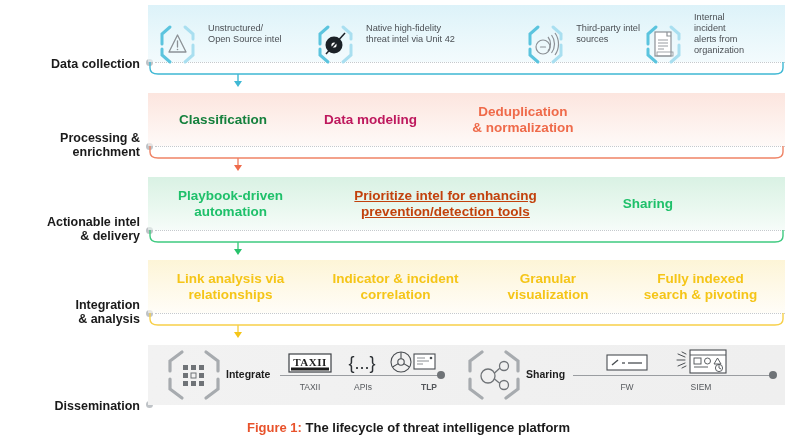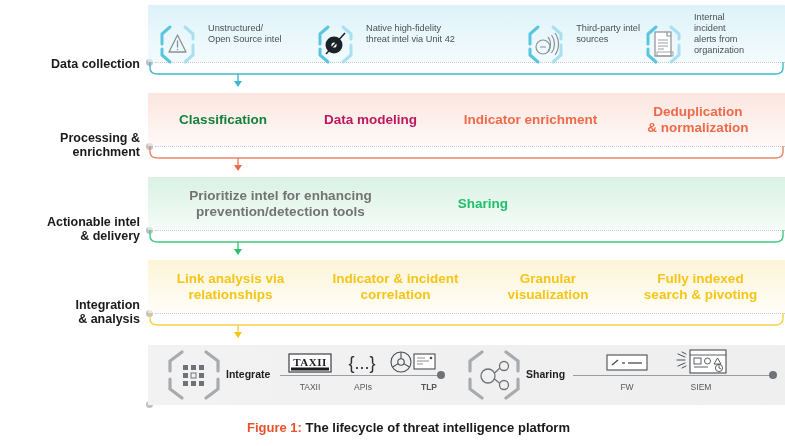--- a/index.html
+++ b/index.html
@@ -268,21 +268,20 @@
 enrichment</span>
   </div>
   <div class="dot" style="left:146px;top:143px;"></div>
   <div class="dotted" style="left:155px;top:146px;width:630px;"></div>
 
   <div class="band" style="top:93px;height:53px;">
     <div class="bandbg" style="background:linear-gradient(to bottom, rgba(252,228,221,0.95) 0%, rgba(253,238,233,0.8) 60%, rgba(254,246,243,0.6) 100%);"></div>
     <div class="items">
       <div class="item" style="width:150px;color:#15803d;">Classification</div>
       <div class="item" style="width:145px;color:#be185d;">Data modeling</div>
-      <div class="item" style="width:175px;color:#ef6a4a;">Indicator enrichment</div>
       <div class="item" style="width:160px;color:#ef6a4a;">Deduplication
 &amp; normalization</div>
     </div>
   </div>
 
   <div class="bracket" style="top:146px;">
     <svg width="637" height="26" viewBox="0 0 637 26">
       <path d="M2 0 L2 6 Q2 12 10 12 L627 12 Q635 12 635 6 L635 0" fill="none" stroke="#ef8466" stroke-width="1.4"></path>
       <path d="M90 12 L90 21" fill="none" stroke="#ef8466" stroke-width="1.4"></path>
       <path d="M86 19 L90 25 L94 19 Z" fill="#ef6a4a"></path>
@@ -292,21 +291,23 @@
   <div class="labelwrap" style="top:215px;">
     <span class="rowlabel" style="position:static;display:inline-block;margin-left:32px;">Actionable intel
 &amp; delivery</span>
   </div>
   <div class="dot" style="left:146px;top:227px;"></div>
   <div class="dotted" style="left:155px;top:230px;width:630px;"></div>
 
   <div class="band" style="top:177px;height:53px;">
     <div class="bandbg" style="background:linear-gradient(to bottom, rgba(213,240,225,0.9) 0%, rgba(228,246,235,0.78) 60%, rgba(240,250,245,0.6) 100%);"></div>
     <div class="items">
-      <div class="item" style="width:265px;color:#737373;">Prioritize intel for enhancing
+      <div class="item" style="width:165px;color:#1fc06a;">Playbook-driven
+automation</div>
+      <div class="item" style="width:265px;color:#c2410c;text-decoration:underline;">Prioritize intel for enhancing
 prevention/detection tools</div>
       <div class="item" style="width:140px;color:#1fc06a;">Sharing</div>
     </div>
   </div>
 
   <div class="bracket" style="top:230px;">
     <svg width="637" height="26" viewBox="0 0 637 26">
       <path d="M2 0 L2 6 Q2 12 10 12 L627 12 Q635 12 635 6 L635 0" fill="none" stroke="#3fca80" stroke-width="1.4"></path>
       <path d="M90 12 L90 21" fill="none" stroke="#3fca80" stroke-width="1.4"></path>
       <path d="M86 19 L90 25 L94 19 Z" fill="#27c26c"></path>
@@ -335,20 +336,23 @@
   </div>
 
   <div class="bracket" style="top:313px;">
     <svg width="637" height="26" viewBox="0 0 637 26">
       <path d="M2 0 L2 6 Q2 12 10 12 L627 12 Q635 12 635 6 L635 0" fill="none" stroke="#f7d04a" stroke-width="1.4"></path>
       <path d="M90 12 L90 21" fill="none" stroke="#f7d04a" stroke-width="1.4"></path>
       <path d="M86 19 L90 25 L94 19 Z" fill="#f5c518"></path>
     </svg>
   </div>
 
+  <div class="labelwrap" style="top:396px;">
+    <span class="rowlabel" style="position:static;display:inline-block;">Dissemination</span>
+  </div>
   <div class="dot" style="left:146px;top:401px;"></div>
   <div class="dis-line" style="left:153px;top:404px;width:632px;border-top-width:1.2px;"></div>
 
   <div class="dissem">
     <div class="dis-row">
 
       <span class="icon-sm" style="left:18px;top:4px;">
         <svg width="56" height="52" viewBox="0 0 56 52">
           <path d="M16 3 L4 12 L4 22 M4 30 L4 40 L16 49 M40 3 L52 12 L52 22 M52 30 L52 40 L40 49" fill="none" stroke="#a7abaf" stroke-width="3.2" stroke-linecap="round"></path>
           <g fill="#6f7377">

